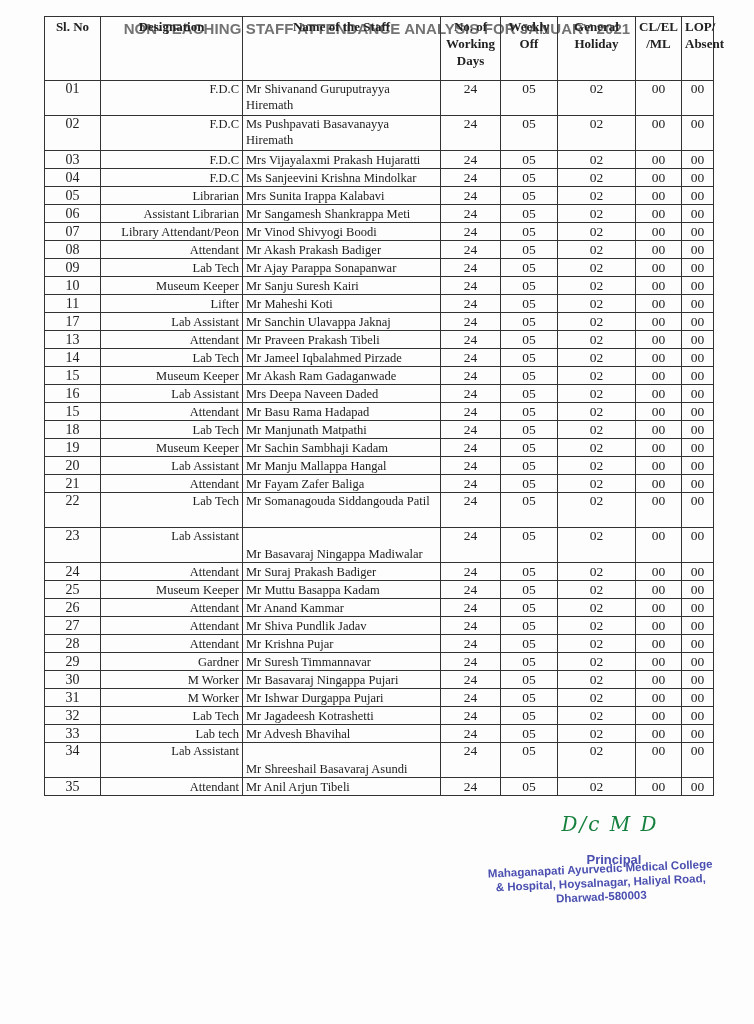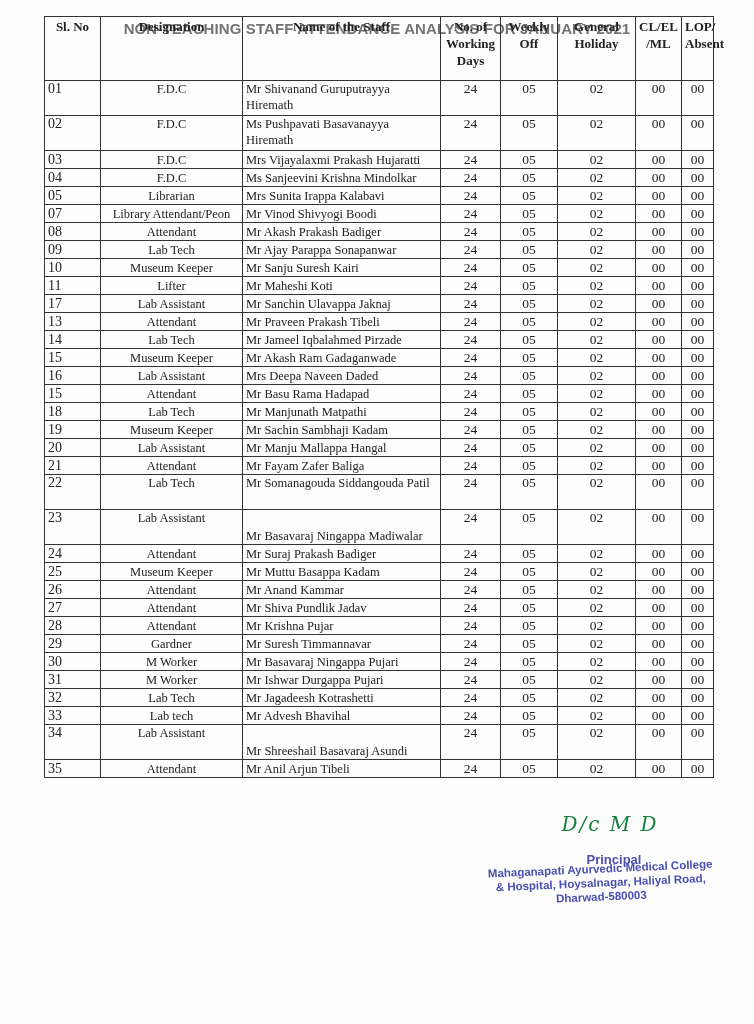--- a/index.html
+++ b/index.html
@@ -9,22 +9,22 @@
              font-family: "Liberation Sans", sans-serif; font-weight: bold; font-size: 15px;
              letter-spacing: 0.1px; color: #737373; }
     table.att { position: absolute; top: 16px; left: 44px; border-collapse: collapse;
                 table-layout: fixed; width: 669px; font-size: 13px; }
     table.att th, table.att td { border: 1px solid #333; padding: 0 3px; line-height: 16px; }
     table.att th { font-weight: bold; vertical-align: top; text-align: center; font-size: 13px;
                    line-height: 17px; padding-top: 1px; }
     table.att thead tr { height: 64px; padding-left: 32px; }
     table.att tbody tr { height: 18px; }
     table.att tbody tr.tall { height: 35px; }
-    td.sl { text-align: left; font-size: 14px; }
-    td.des { text-align: center; font-size: 12.5px; }
+    td.sl { text-align: center; font-size: 14px; }
+    td.des { text-align: right; font-size: 12.5px; }
     td.name { text-align: left; font-size: 12.5px; }
     td.num { text-align: center; font-size: 13.5px; }
     tr.tall td { vertical-align: top; }
     tr.tall td.name.bottom { vertical-align: bottom; }
     .sign { position: absolute; left: 455px; top: 812px; width: 290px; text-align: center;
             color: #4a4fb0; font-family: "Liberation Sans", sans-serif; }
     .sign .scrawl { font-family: "DejaVu Serif", serif; font-style: italic; font-size: 20px;
                     color: #15803d; margin-left: 20px; letter-spacing: 2px; }
     .sign .role { font-weight: bold; font-size: 13px; margin-top: 16px; margin-left: 28px; }
     .sign .org { font-weight: bold; font-size: 11.5px; line-height: 14px; transform: rotate(-2.5deg);
@@ -103,20 +103,30 @@
         <td class="sl">05</td>
         <td class="des">Librarian</td>
         <td class="name">Mrs Sunita Irappa Kalabavi</td>
         <td class="num">24</td>
         <td class="num">05</td>
         <td class="num">02</td>
         <td class="num">00</td>
         <td class="num">00</td>
       </tr>
       <tr>
+        <td class="sl">06</td>
+        <td class="des">Assistant Librarian</td>
+        <td class="name">Mr Sangamesh Shankrappa Meti</td>
+        <td class="num">24</td>
+        <td class="num">05</td>
+        <td class="num">02</td>
+        <td class="num">00</td>
+        <td class="num">00</td>
+      </tr>
+      <tr>
         <td class="sl">07</td>
         <td class="des">Library Attendant/Peon</td>
         <td class="name">Mr Vinod Shivyogi Boodi</td>
         <td class="num">24</td>
         <td class="num">05</td>
         <td class="num">02</td>
         <td class="num">00</td>
         <td class="num">00</td>
       </tr>
       <tr>

